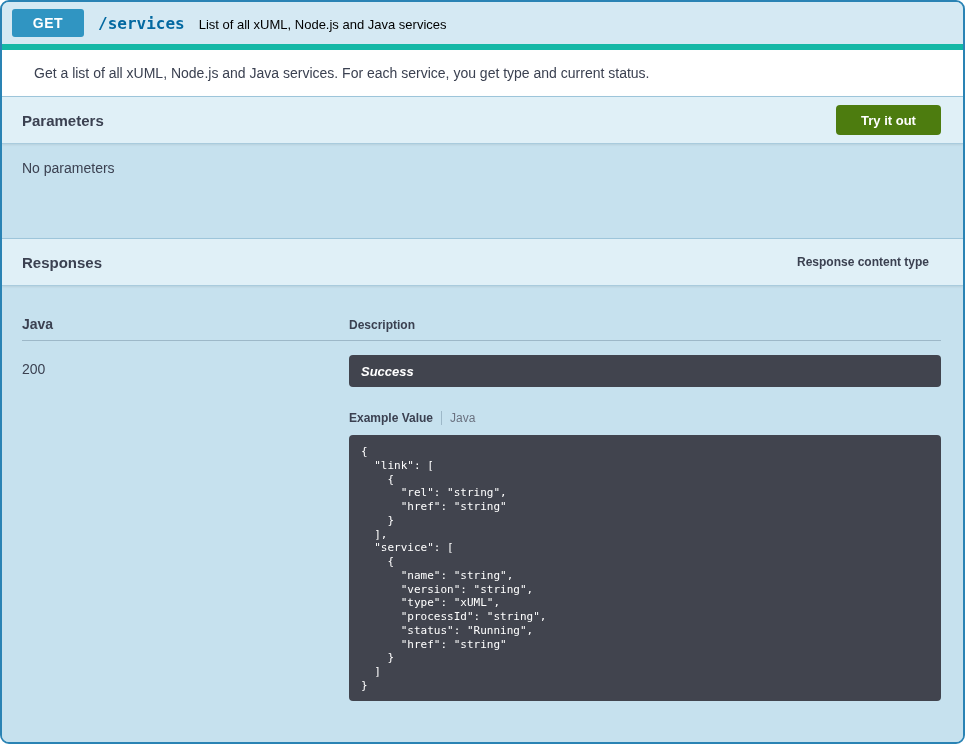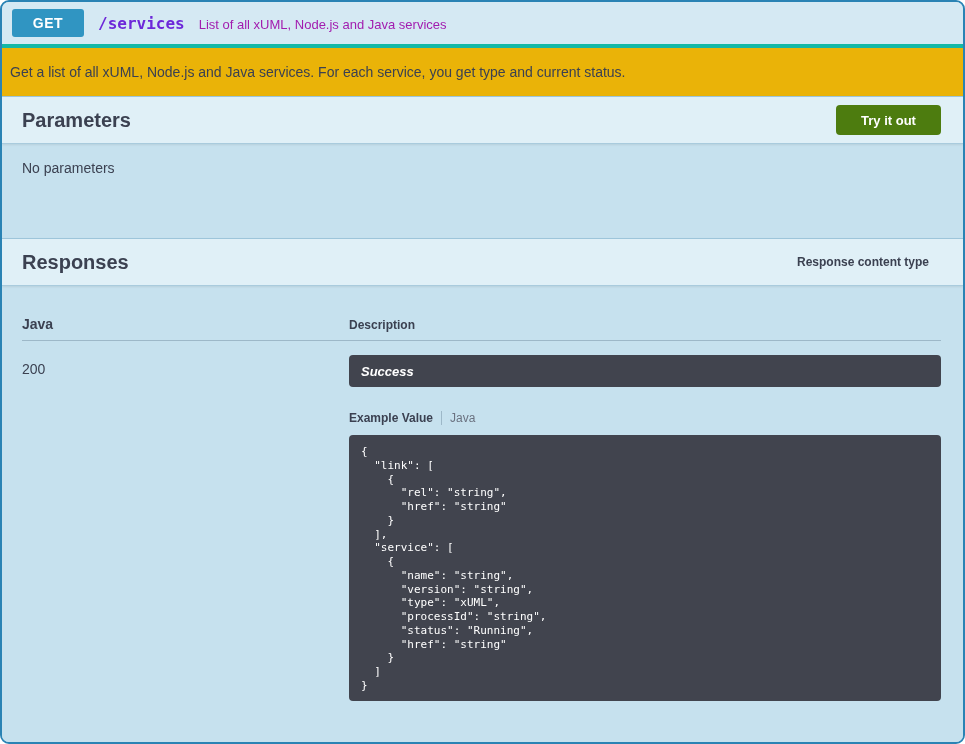--- a/index.html
+++ b/index.html
@@ -39,57 +39,57 @@
     font-weight: bold;
     font-size: 14px;
     border-radius: 3px;
     letter-spacing: 0.5px;
     flex: 0 0 auto;
   }
   .path {
     font-family: "DejaVu Sans Mono", monospace;
     font-weight: bold;
     font-size: 16px;
-    color: #6d28d9;
+    color: #0369a1;
     margin-left: 14px;
   }
   .summary-text {
     font-size: 13px;
-    color: #a21caf;
+    color: #000000;
     margin-left: 14px;
     padding-top: 2px;
   }
 
   
   .description-row {
     height: 52px;
-    border-top: 4px solid #14b8a6;
-    background: #eab308;
-    display: flex;
-    align-items: center;
-    padding: 0 8px;
+    border-top: 6px solid #14b8a6;
+    background: #ffffff;
+    display: flex;
+    align-items: center;
+    padding: 0 32px;
     font-size: 14px;
   }
 
   
   .section-header {
     height: 48px;
     border-top: 1px solid #9dc5da;
     border-bottom: 1px solid #a9cbdd;
     background: #e0f0f7;
     box-shadow: 0 1px 2px rgba(0,0,0,0.08);
     display: flex;
     align-items: center;
     justify-content: space-between;
     padding: 0 22px 0 20px;
     position: relative;
     z-index: 1;
   }
   .section-title {
-    font-size: 20px;
+    font-size: 15px;
     font-weight: bold;
     color: #3b4151;
   }
   .try-btn {
     width: 105px; height: 30px;
     background: #4d7c0f;
     color: #ffffff;
     font-family: "Liberation Sans", sans-serif;
     font-size: 13px;
     font-weight: bold;

